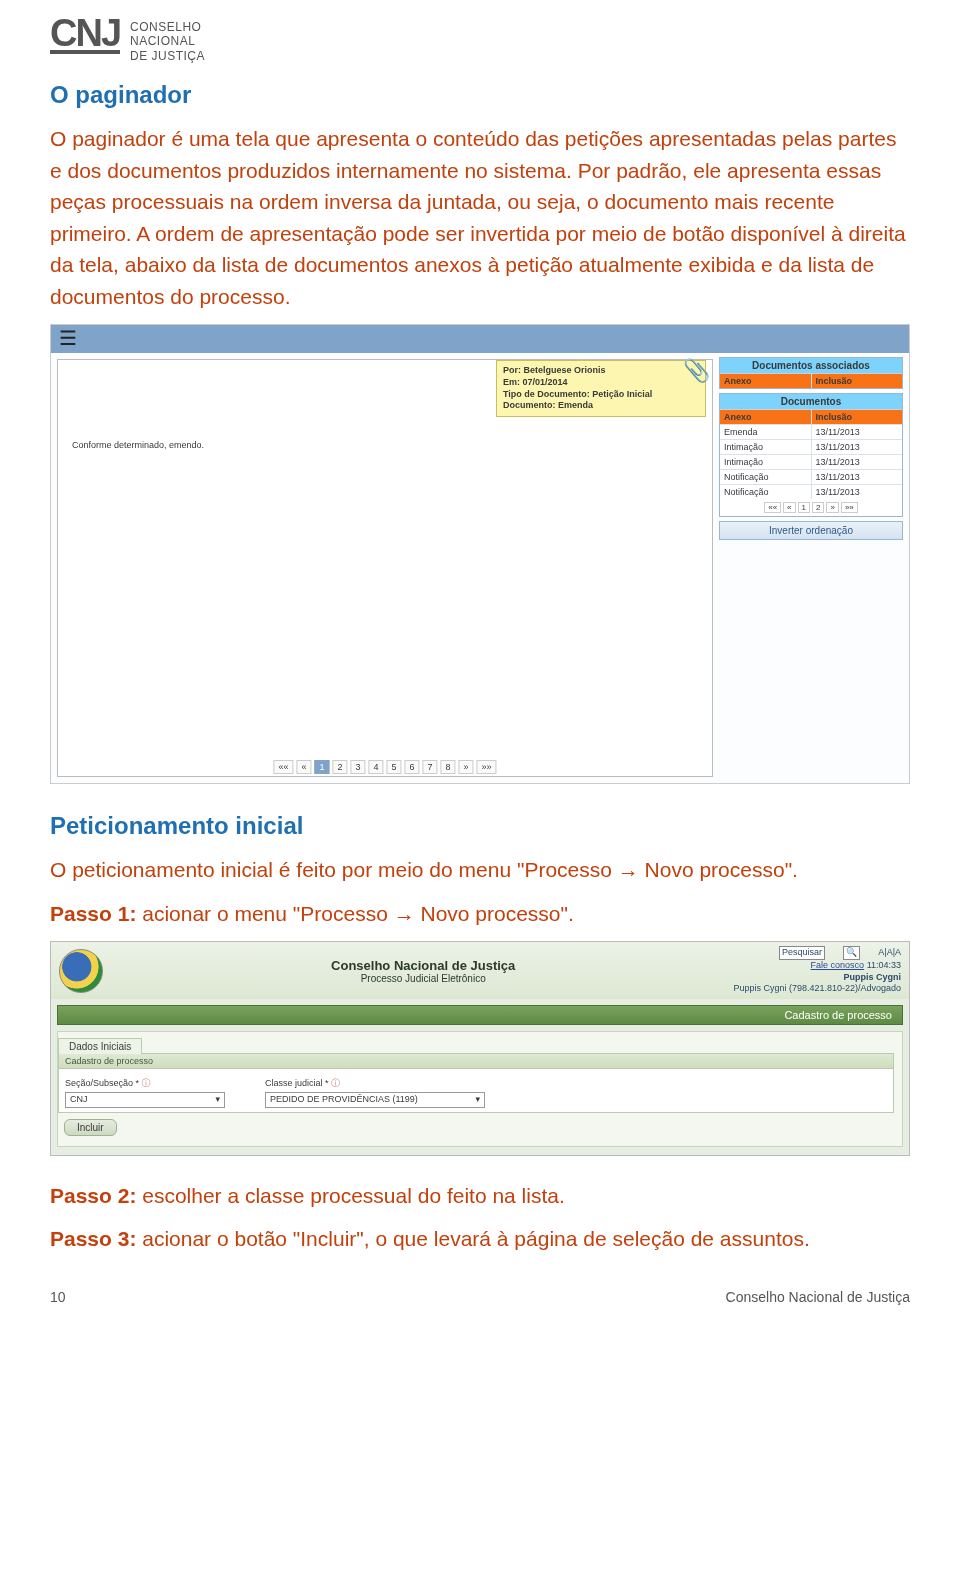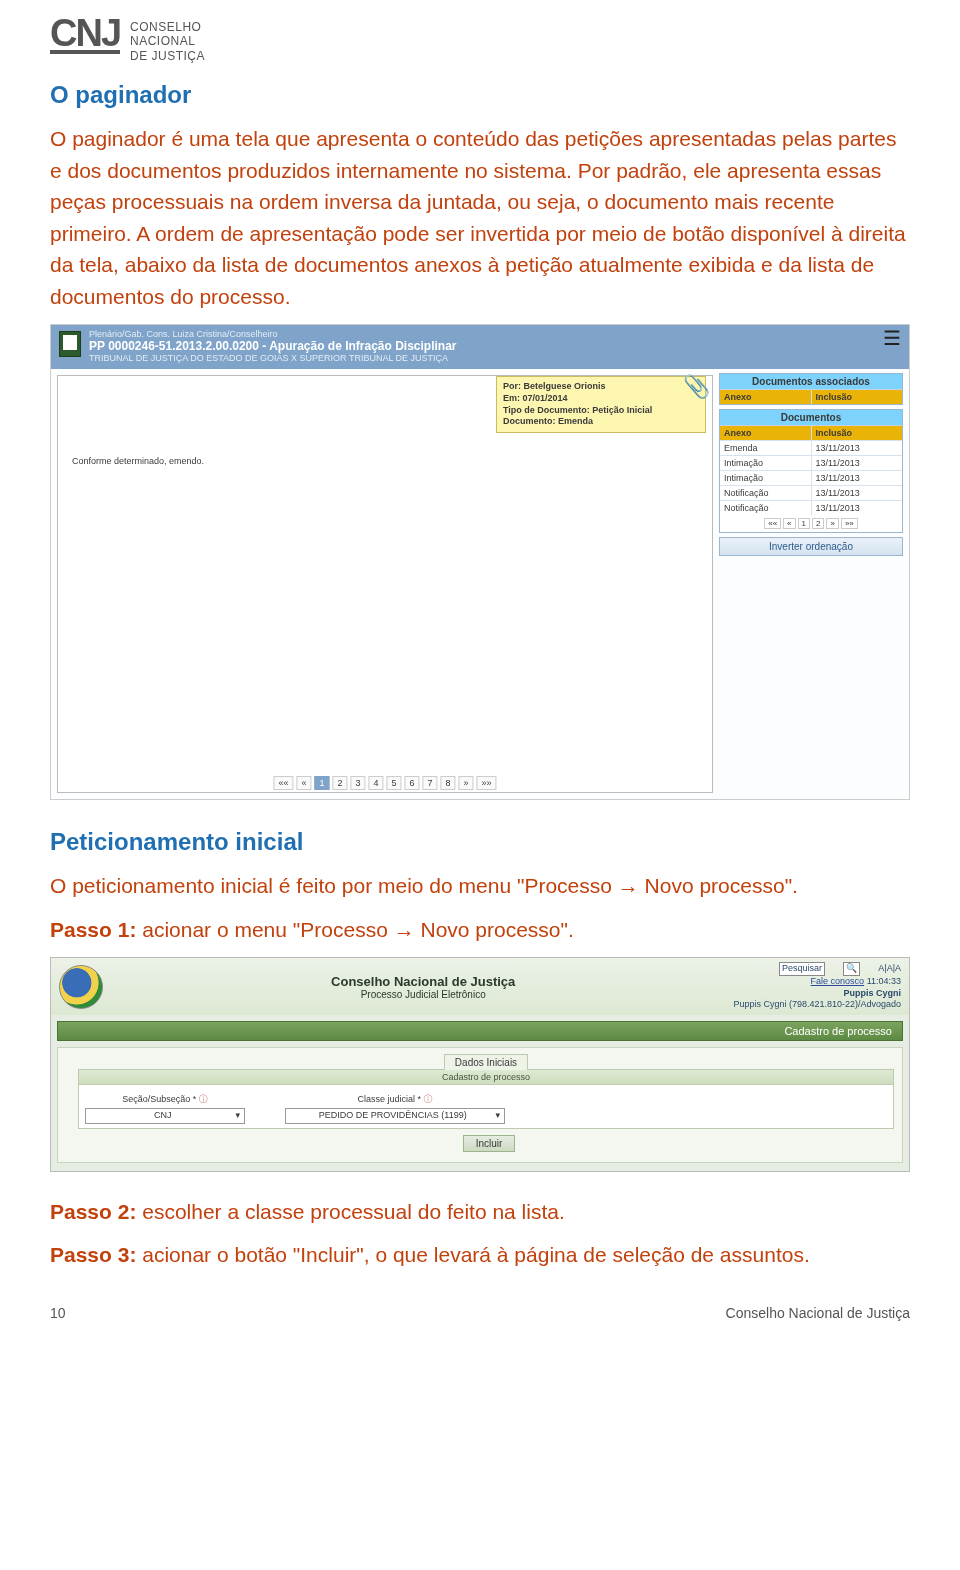--- a/index.html
+++ b/index.html
@@ -35,21 +35,21 @@
     background:#fdf6b0; border:1px solid #c8bd60;
     font-size:9px; padding:4px 6px; line-height:1.3;
   }
   .clip { position:absolute; top:-4px; right:-6px; font-size:22px; color:#888;}
   .doc-body-text { position:absolute; top:80px; left:14px; font-size:9px;}
   .side { width:190px; padding:4px 6px 6px 0;}
   .panel { border:1px solid #9db6cf; margin-bottom:4px; background:#fff;}
   .panel-h { background:#7dd3fc; font-weight:bold; text-align:center; font-size:10px; padding:2px 0; border-bottom:1px solid #c3d2e2;}
   .panel-row { display:flex; font-size:9px;}
   .panel-row > div { flex:1; padding:2px 4px; border-top:1px solid #d8e2ec;}
-  .panel-row.head > div { background:#eab308; font-weight:bold; border-top:none;}
+  .panel-row.head > div { background:#f97316; font-weight:bold; border-top:none;}
   .panel-row > div + div { border-left:1px solid #d8e2ec;}
   .pager-mini { display:flex; justify-content:center; gap:2px; padding:3px 0; font-size:8px;}
   .pager-mini span{ border:1px solid #ccc; padding:0 3px;}
   .invert-btn { background:linear-gradient(#eaf1f8,#d5e3f1); border:1px solid #9db6cf; text-align:center; font-size:10px; padding:3px 4px; color:#2c5a8a;}
   .bottom-pager{ position:absolute; bottom:2px; left:50%; transform:translateX(-50%); display:flex; gap:3px; font-size:9px;}
   .bottom-pager span{ border:1px solid #ccc; padding:1px 4px; background:#fafafa;}
   .bottom-pager span.cur{ background:#7fa3c9; color:#fff; border-color:#7fa3c9;}
   
   .shot2 { width:100%; border:1px solid #bbb; margin:8px 0 24px 0; font-size:10px; background:#e6eee3;}
   .shot2-head { display:flex; align-items:center; padding:4px 8px; background:linear-gradient(#ecf2e7,#dde8d3); position:relative;}
@@ -60,56 +60,48 @@
   .pje-right{ text-align:right; font-size:9px; color:#2b4a6b; line-height:1.3;}
   .pje-right .link{ color:#2b4a9b; text-decoration:underline;}
   .pje-right .user{ font-weight:bold; color:#2b4a6b;}
   .search-bar{ display:inline-flex; align-items:center; gap:18px; font-size:9px;}
   .search-bar .sb{ border:1px solid #888; background:#fff; padding:0 2px; font-size:9px;}
   .menubar{ background:linear-gradient(#cfe0c4,#b7cda8); display:flex; font-size:10px; padding:2px 6px; color:#3a4a3a; justify-content:space-between; border-top:1px solid #9cb48c; border-bottom:1px solid #9cb48c;}
   .menubar .left{ display:flex; gap:18px;}
   .menubar .right{ display:flex; gap:10px; align-items:center;}
   .help-sq{ width:12px; height:12px; background:#3b8a3b; color:#fff; font-size:9px; display:flex; align-items:center; justify-content:center; border-radius:2px;}
   .cadastro-bar{ background:linear-gradient(#7aa35e,#5d8a42); color:#fff; text-align:right; padding:3px 10px; font-size:11px; border:1px solid #4a7234; margin:6px;}
-  .form-area{ background:#f4f7f0; margin:0 6px 8px 6px; border:1px solid #c8d4bc; padding:6px 8px 10px 20px;text-align:center;}
+  .form-area{ background:#f4f7f0; margin:0 6px 8px 6px; border:1px solid #c8d4bc; padding:6px 8px 10px 0;}
   .tab{ display:inline-block; background:#eef3e7; border:1px solid #bccab0; border-bottom:none; padding:2px 10px; font-size:10px; margin-bottom:-1px;}
   .sub-h{ background:linear-gradient(#dfe9d3,#cdddbd); font-size:9px; padding:2px 6px; border:1px solid #bccab0; color:#445544;}
   .fields{ display:flex; gap:40px; padding:8px 6px 4px 6px; border:1px solid #bccab0; border-top:none; background:#fff;}
   .field label{ display:block; font-size:9px; margin-bottom:2px;}
   .sel{ border:1px solid #999; background:#fff; font-size:9px; padding:1px 4px; height:16px;}
   .sel.w1{ width:160px;} .sel.w2{ width:220px;}
-  .incluir{ display:inline-block; margin:6px 0 0 6px; padding:2px 12px; background:linear-gradient(#e6ece0,#cdd9c1); border:1px solid #9cb48c; font-size:10px; border-radius:0;}
+  .incluir{ display:inline-block; margin:6px 0 0 6px; padding:2px 12px; background:linear-gradient(#e6ece0,#cdd9c1); border:1px solid #9cb48c; font-size:10px; border-radius:6px;}
   
   .page-footer{ display:flex; justify-content:space-between; font-size:14px; color:#555; margin-top:34px;}
 </style>
 </head>
 <body>
 
 <div class="logo-row">
   <div class="logo-mark">CNJ</div>
   <div class="logo-text">
     <div>CONSELHO</div>
     <div>NACIONAL</div>
     <div>DE JUSTIÇA</div>
   </div>
 </div>
 
 <h2 class="section">O paginador</h2>
 <p class="body">O paginador é uma tela que apresenta o conteúdo das petições apresentadas pelas partes e dos documentos produzidos internamente no sistema. Por padrão, ele apresenta essas peças processuais na ordem inversa da juntada, ou seja, o documento mais recente primeiro. A ordem de apresentação pode ser invertida por meio de botão disponível à direita da tela, abaixo da lista de documentos anexos à petição atualmente exibida e da lista de documentos do processo.</p>
 
 <div class="shot1">
   <div class="shot1-top">
-    <div class="shot1-titlebox">
-      <div class="book-icon"></div>
-      <div class="shot1-titles">
-        <small>Plenário/Gab. Cons. Luiza Cristina/Conselheiro</small>
-        <div class="main">PP 0000246-51.2013.2.00.0200 - Apuração de Infração Disciplinar</div>
-        <small>TRIBUNAL DE JUSTIÇA DO ESTADO DE GOIÁS X SUPERIOR TRIBUNAL DE JUSTIÇA</small>
-      </div>
-    </div>
     <div class="hamburger">☰</div>
   </div>
   <div class="shot1-body">
     <div class="doc-area">
       <div class="note">
         <div class="clip">📎</div>
         <div><b>Por: Betelguese Orionis</b></div>
         <div><b>Em: 07/01/2014</b></div>
         <div><b>Tipo de Documento: Petição Inicial</b></div>
         <div><b>Documento: Emenda</b></div>

